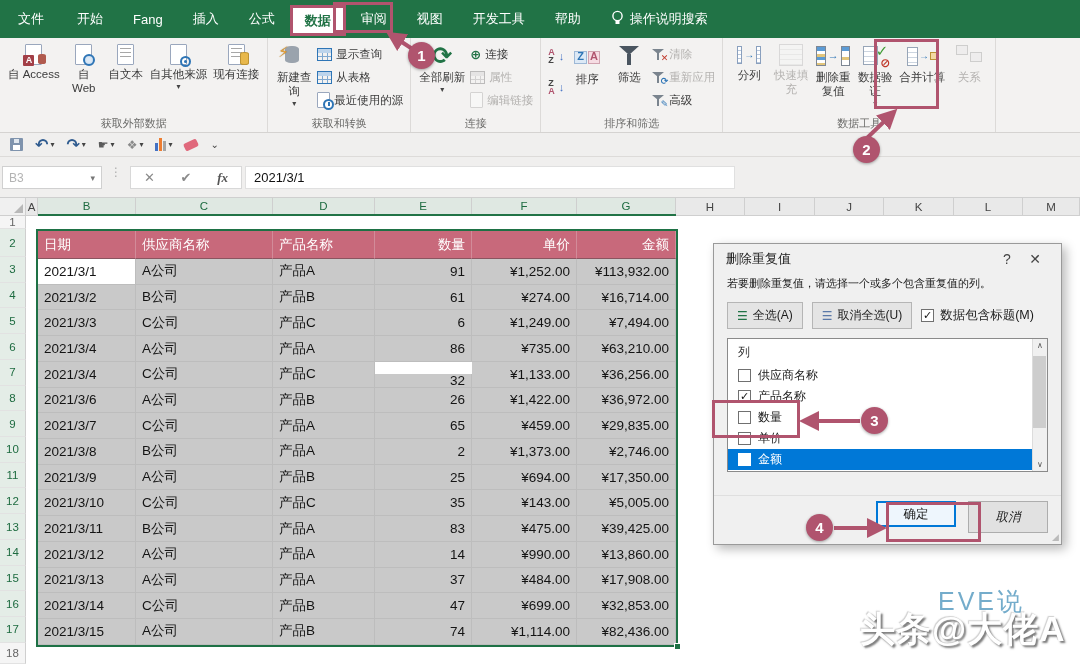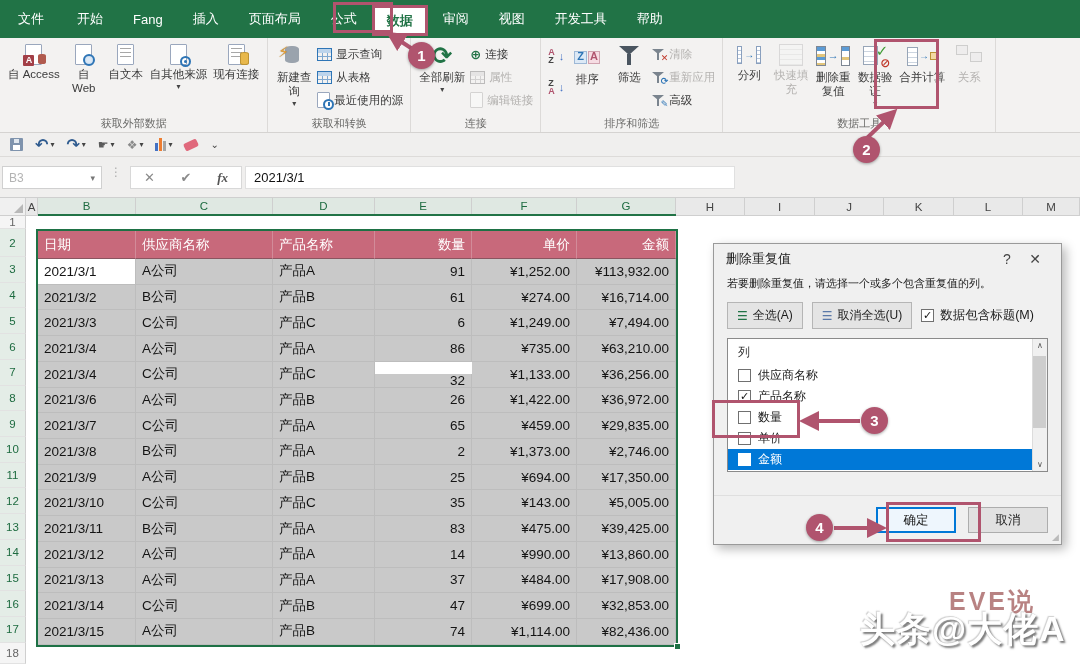--- a/index.html
+++ b/index.html
@@ -210,34 +210,34 @@
     width:calc(100% - 6px); }
   .dl-item.selected .cb { border-color:#fff; }
   #dlg-scroll { position:absolute; right:0; top:0; bottom:0; width:15px; background:#f0f0f0;
     border-left:1px solid #dcdcdc; display:flex; flex-direction:column; align-items:center;
     justify-content:space-between; font-size:8px; color:#555; padding:2px 0; }
   #dlg-thumb { position:absolute; right:1px; top:17px; width:13px; height:72px; background:#cdcdcd; }
   #dlg-sep { position:absolute; left:0; right:0; bottom:48px; border-top:1px solid #dfdfdf; }
   #dlg-footer { position:absolute; right:13px; bottom:11px; display:flex; gap:12px; }
   #btn-ok { width:80px; height:26px; background:#eef6fd; border:2px solid #0078d7; font-size:12.5px;
     display:flex; align-items:center; justify-content:center; cursor:pointer; }
-  #btn-cancel { width:80px; height:26px; background:#e1e1e1; border:1px solid #adadad; font-size:12.5px;
-    display:flex; align-items:center; justify-content:center; cursor:pointer; }
+  #btn-cancel { width:80px; height:32px; background:#e1e1e1; border:1px solid #adadad; font-size:12.5px;
+    display:flex; align-items:center; justify-content:center; cursor:pointer;font-style:italic; }
   #dlg-grip { position:absolute; right:2px; bottom:2px; color:#bbb; font-size:9px; }
 
   
   .ann-box { position:absolute; border:3px solid #b0546e; z-index:55; pointer-events:none; }
   .ann-circle { position:absolute; width:27px; height:27px; border-radius:50%; background:#b0546e;
     color:#fff; font-weight:bold; font-size:15px; display:flex; align-items:center;
     justify-content:center; z-index:60; box-shadow:0 1px 3px rgba(0,0,0,.35); }
   #ann-svg { position:absolute; left:0; top:0; z-index:58; pointer-events:none; }
 
   
-  #wm-ghost { position:absolute; left:938px; top:585px; font-size:25px; font-weight:bold;
-    color:#7f1d1d; opacity:.55; letter-spacing:3px; z-index:40;margin-left:11px; }
+  #wm-ghost { position:absolute; left:938px; top:585px; font-size:25px; font-weight:normal;
+    color:#0369a1; opacity:.55; letter-spacing:3px; z-index:40; }
   #wm-main { position:absolute; left:860px; top:606px; font-size:35px; font-weight:bold; color:#fff;
     letter-spacing:1px; z-index:41;
     text-shadow:2px 2px 2px rgba(90,90,90,.8), -1px -1px 1px rgba(120,120,120,.35); }
 </style>
 </head>
 <body>
 
 <div id="tabbar">
     <div class="tab tab-file">
       <span>文件</span>
@@ -245,39 +245,43 @@
     <div class="tab">
       <span>开始</span>
     </div>
     <div class="tab">
       <span>Fang</span>
     </div>
     <div class="tab">
       <span>插入</span>
     </div>
     <div class="tab">
-      <span>页面布局</span>
-    </div>
-    <div class="tab">
       <span>公式</span>
     </div>
     <div class="tab tab-active">
       <span>数据</span>
     </div>
     <div class="tab">
       <span>审阅</span>
     </div>
     <div class="tab">
       <span>视图</span>
     </div>
     <div class="tab">
       <span>开发工具</span>
     </div>
     <div class="tab">
       <span>帮助</span>
+    </div>
+    <div class="tab">
+      <span><svg width="13" height="16">
+          <circle cx="6.5" cy="6" r="4.6" fill="none" stroke="#fff" stroke-width="1.4"></circle>
+          <rect x="4.5" y="11" width="4" height="3" fill="#fff"></rect>
+        </svg></span>
+      <span>操作说明搜索</span>
     </div>
   </div>
 
 <div id="ribbon">
   <div class="rgroup">
     <div class="rrow">
       <div class="rbtn-lg">
         <span class="ric ic-doc ic-access">
             <span class="badge bA">A</span>
             <span class="badge cyl"></span>

